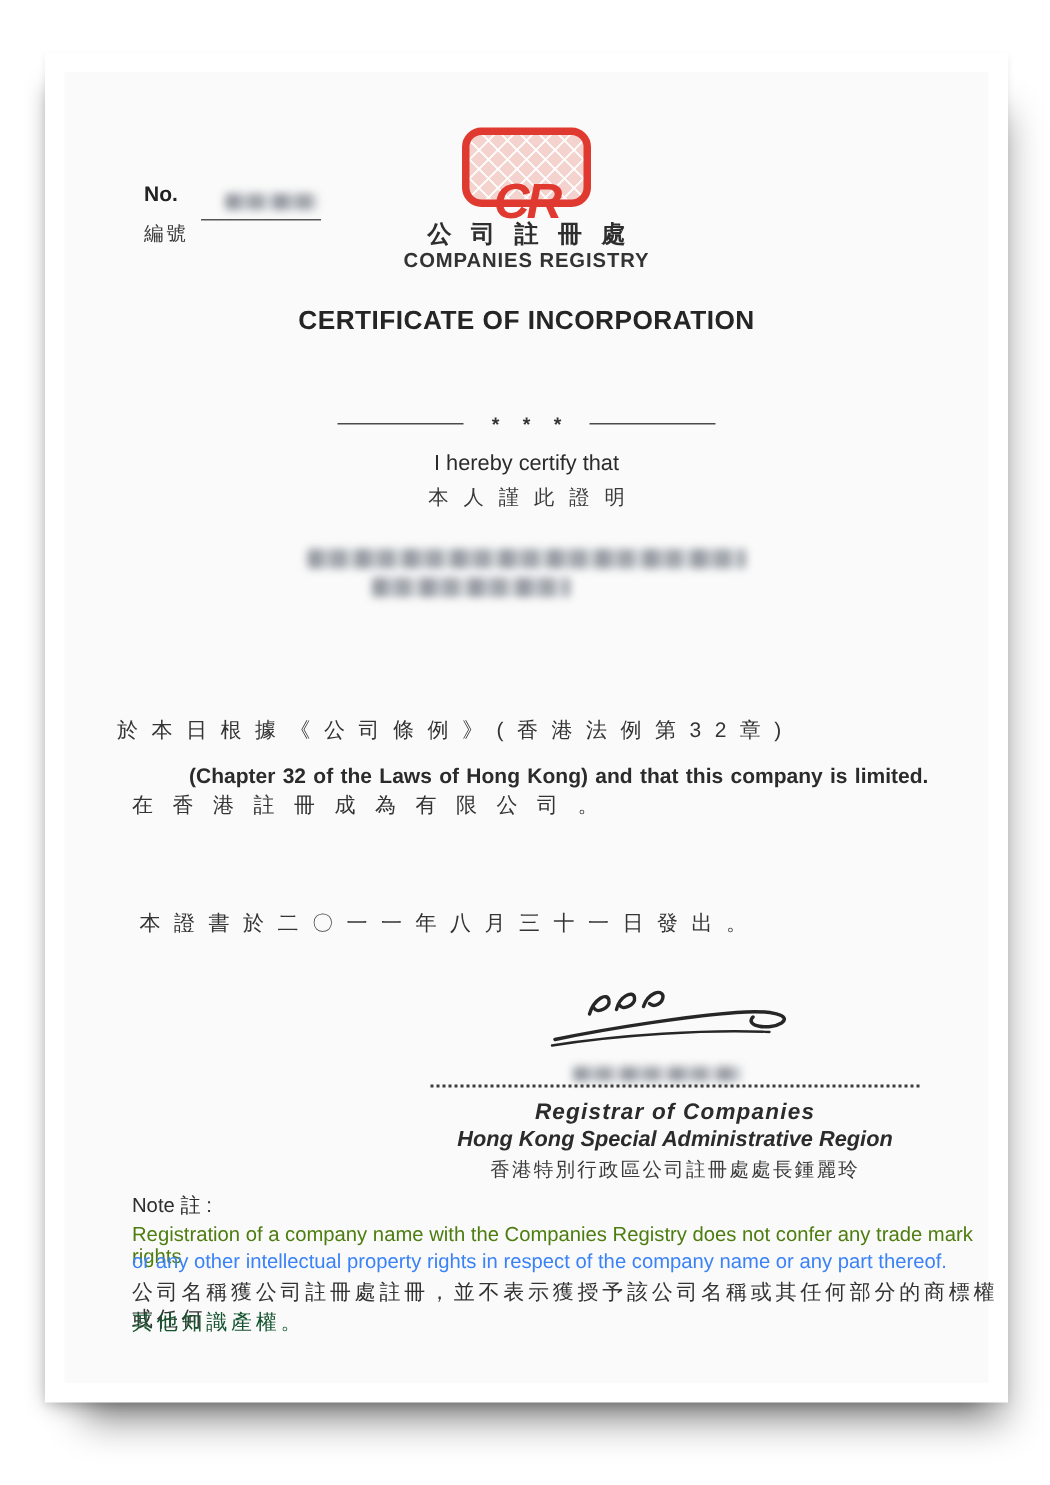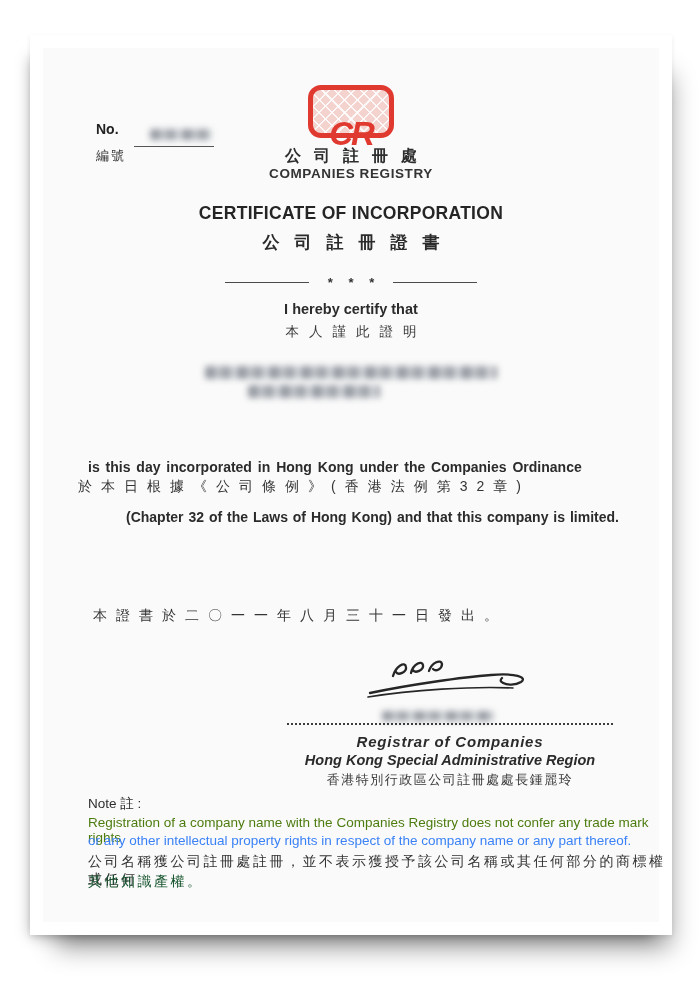--- a/index.html
+++ b/index.html
@@ -29,21 +29,21 @@
   .registry-en{top:131px;font-size:13.5px;font-weight:700;color:#333;letter-spacing:.6px;}
 
   
   .title-en{top:168px;font-size:17.5px;font-weight:bold;letter-spacing:.3px;color:#252525;}
   .title-zh{top:196px;font-size:17px;font-weight:600;letter-spacing:15px;text-indent:15px;color:#2b2b2b;}
   .divider{top:240px;display:flex;align-items:center;justify-content:center;gap:13px;}
   .divider .line{width:84px;border-top:1.6px solid #4a4a4a;height:0;}
   .divider .stars{font-size:13px;font-weight:bold;letter-spacing:6px;text-indent:6px;color:#333;}
 
   
-  .certify-en{top:266px;font-size:14.5px;font-weight:bold;}
+  .certify-en{top:266px;font-size:14.5px;font-weight:normal;}
   .certify-zh{top:288px;font-size:13.5px;letter-spacing:10px;text-indent:10px;color:#3a3a3a;}
   .blur-name-en{left:175px;top:331px;width:292px;height:13px;}
   .blur-name-zh{left:218px;top:350px;width:132px;height:13px;}
 
   
   .b-en1{left:58px;top:424px;width:540px;font-size:14px;font-weight:bold;word-spacing:2px;}
   .b-zh1{left:48px;top:443px;font-size:14px;letter-spacing:9px;color:#343434;}
   .b-en2{left:58px;top:474px;width:540px;font-size:14px;font-weight:bold;word-spacing:1px;margin-left:38px;}
   .b-zh2{left:58px;top:493px;font-size:14px;letter-spacing:13px;color:#343434;}
 
@@ -79,36 +79,35 @@
   <div class="abs no-line"></div>
   <div class="abs no-zh">編號</div>
 
   <div class="abs logo">
     <span>CR</span>
   </div>
   <div class="abs centered registry-zh">公司註冊處</div>
   <div class="abs centered registry-en">COMPANIES REGISTRY</div>
 
   <div class="abs centered title-en">CERTIFICATE OF INCORPORATION</div>
-  <div class="abs centered title-zh">公司註冊證書</div>
   <div class="abs centered divider">
     <span class="line"></span>
     <span class="stars">* * *</span>
     <span class="line"></span>
   </div>
 
   <div class="abs centered certify-en">I hereby certify that</div>
   <div class="abs centered certify-zh">本人謹此證明</div>
 
   <div class="abs blur blur-name-en"></div>
   <div class="abs blur blur-name-zh"></div>
 
-  <div class="abs b-en1">is this day incorporated in Hong Kong under the Companies Ordinance</div>
   <div class="abs b-zh1">於本日根據《公司條例》(香港法例第32章)</div>
   <div class="abs b-en2">(Chapter 32 of the Laws of Hong Kong) and that this company is limited.</div>
+  <div class="abs b-zh2">在香港註冊成為有限公司。</div>
 
   <div class="abs issued-zh">本證書於二〇一一年八月三十一日發出。</div>
 
   <svg class="abs sig-svg" viewBox="0 0 185 55">
     <g fill="none" stroke="#262626" stroke-width="2.3" stroke-linecap="round">
       <path d="M30,25 C33,15 42,10 43,16 C44,21 35,25 33,21"></path>
       <path d="M48,22 C50,13 59,9 60,14 C61,19 52,23 50,19"></path>
       <path d="M66,20 C69,11 78,8 79,13 C79,18 73,21 70,18"></path>
       <path d="M7,42 C45,34 100,26 128,24 C152,22 165,26 158,31 C150,36 133,33 139,27"></path>
       <path d="M5,46 C48,39 110,35 150,37" stroke-width="1.6"></path>

